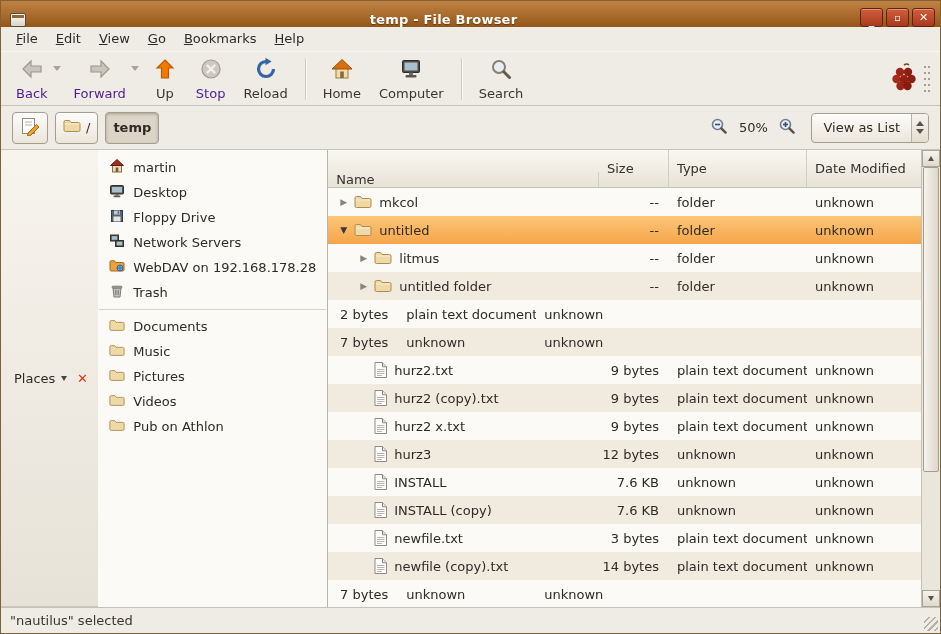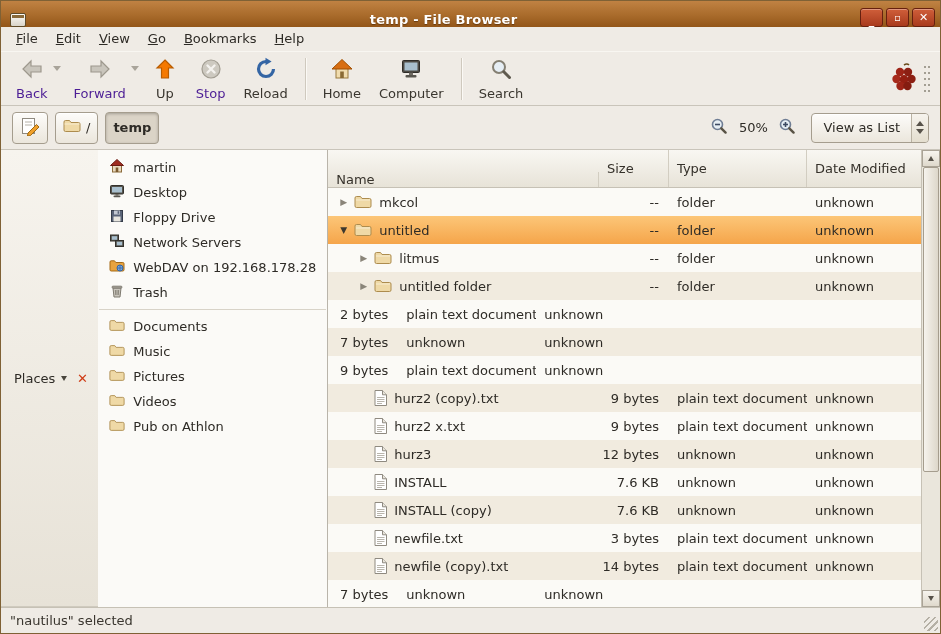--- a/index.html
+++ b/index.html
@@ -453,20 +453,36 @@
     <div class="cell-size">2 bytes</div>
     <div class="cell-type">plain text document</div>
     <div class="cell-date">unknown</div>
   </div>
           <div class="row alt">
     <div class="cell-size">7 bytes</div>
     <div class="cell-type">unknown</div>
     <div class="cell-date">unknown</div>
   </div>
           <div class="row">
+    <div class="cell-name">
+      <span class="indent" style="width: 20px;"></span>
+      <span class="expander"></span>
+
+      <span class="name-icon">
+                <svg width="13" height="16" viewBox="0 0 13 16">
+                  <path d="M1 .5 L8.5 .5 L12.5 4.8 L12.5 15.5 L1 15.5 Z" fill="#ffffff" stroke="#8f8a80"></path>
+                  <path d="M8.5 .5 L8.5 4.8 L12.5 4.8" fill="#e8e4da" stroke="#8f8a80"></path>
+                  <line x1="3" y1="7.5" x2="10.5" y2="7.5" stroke="#b9b5ac"></line>
+                  <line x1="3" y1="9.5" x2="10.5" y2="9.5" stroke="#b9b5ac"></line>
+                  <line x1="3" y1="11.5" x2="10.5" y2="11.5" stroke="#b9b5ac"></line>
+                  <line x1="3" y1="13.5" x2="8" y2="13.5" stroke="#b9b5ac"></line>
+                </svg>
+              </span>
+      <span>hurz2.txt</span>
+    </div>
     <div class="cell-size">9 bytes</div>
     <div class="cell-type">plain text document</div>
     <div class="cell-date">unknown</div>
   </div>
           <div class="row alt">
     <div class="cell-name">
       <span class="indent" style="width: 20px;"></span>
       <span class="expander"></span>
 
       <span class="name-icon">

